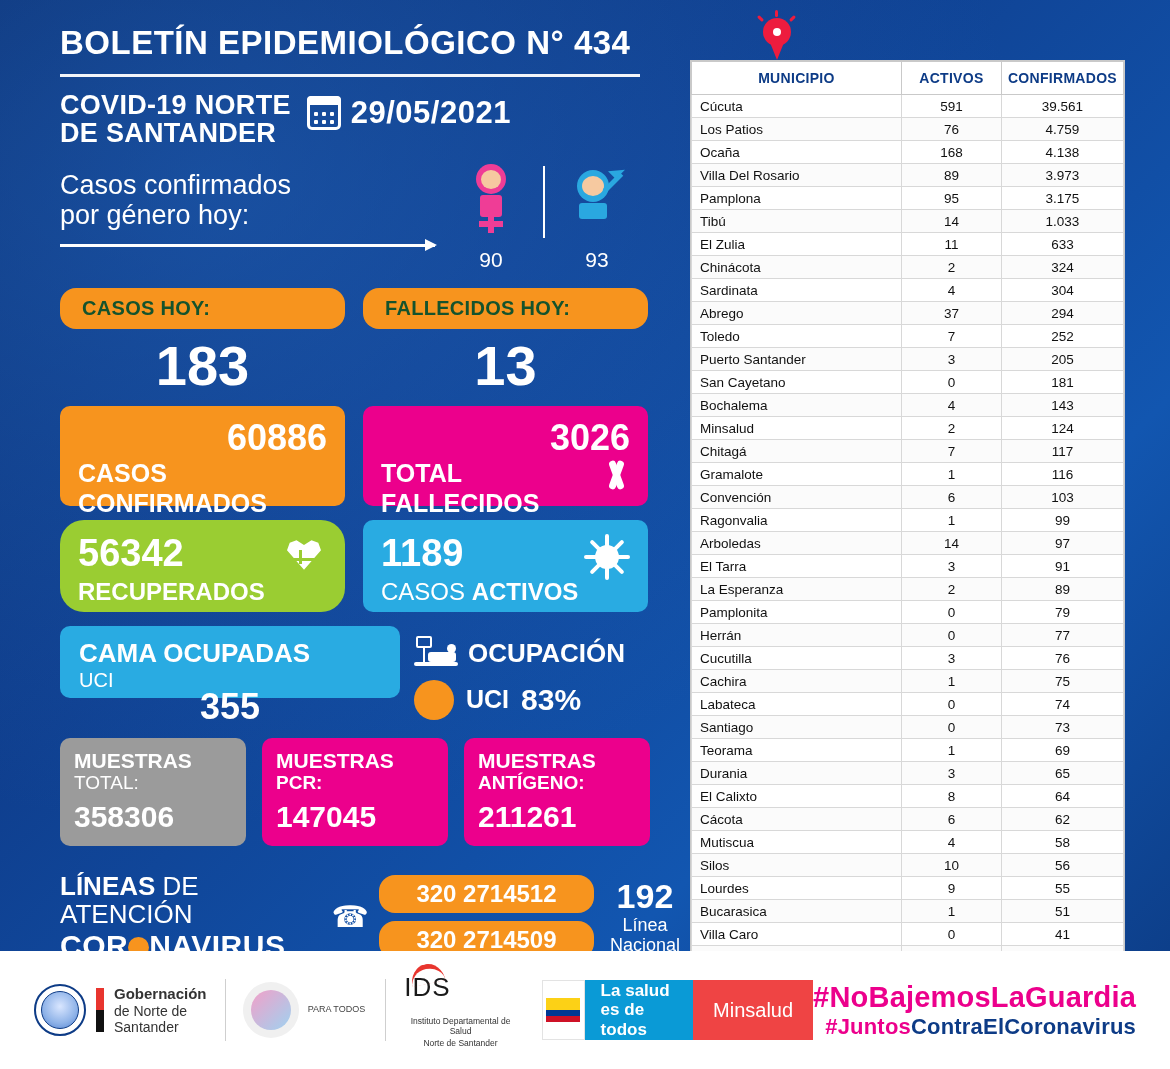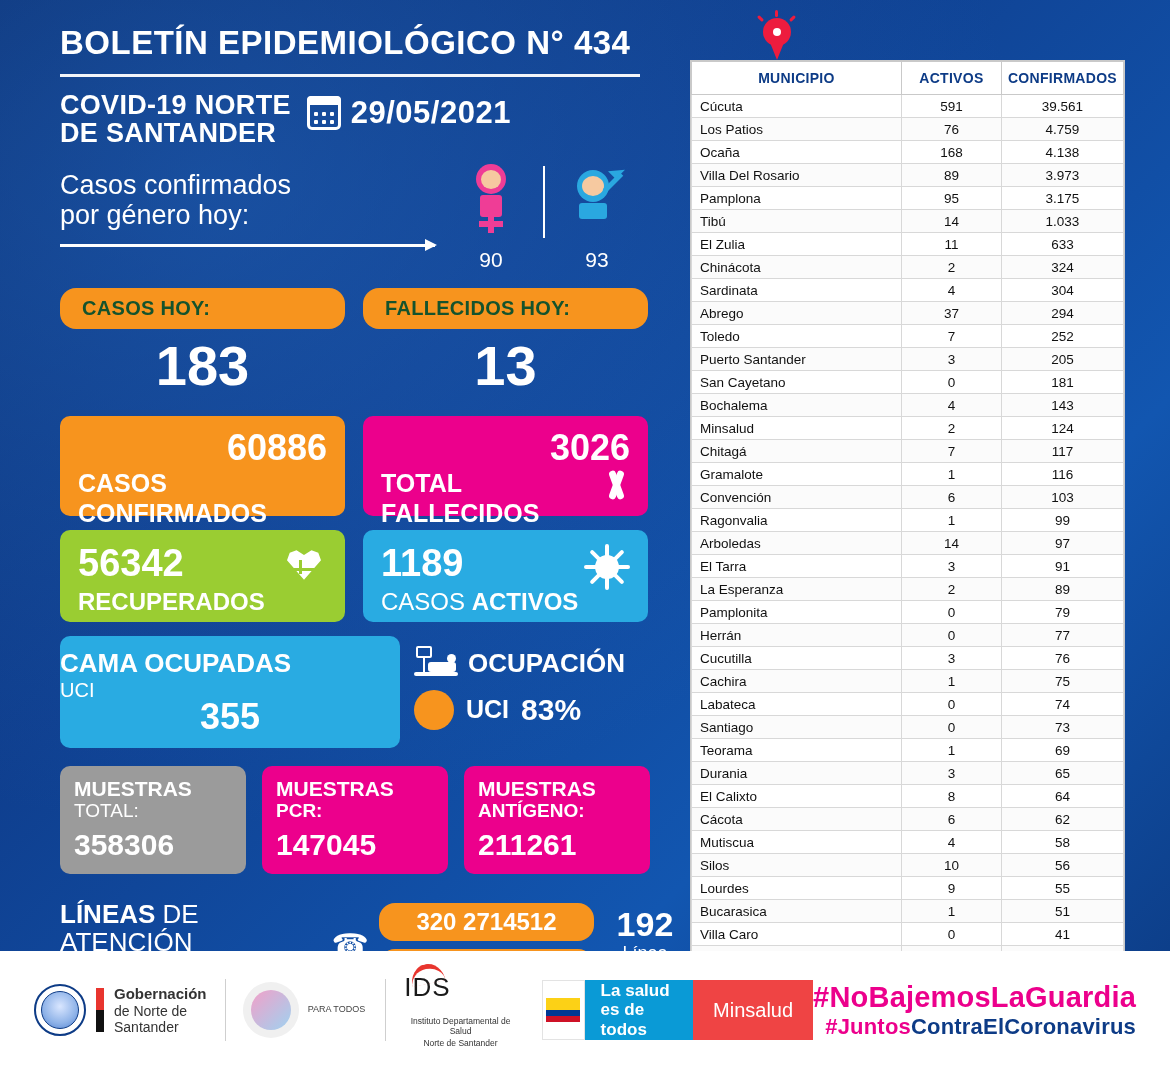--- a/index.html
+++ b/index.html
@@ -83,26 +83,26 @@
     background: #f7941e; color:#14532d; font-weight: bold; font-size: 20px;
     border-radius: 16px; padding: 9px 22px; letter-spacing: .3px;
   }
   .pill.w1 { width: 285px; }
   .pill.w2 { width: 285px; }
   .bignum-row { display:flex; gap: 18px; margin-top: 4px; }
   .bignum { color:#fff; font-weight:bold; font-size: 56px; text-align:center; }
   .bignum.w1 { width: 285px; }
   .bignum.w2 { width: 285px; }
 
-  .cards { margin-top: 18px; }
+  .cards { margin-top: 8px; }
   .crow { display:flex; gap: 18px; margin-bottom: 14px; }
   .card { border-radius: 10px; padding: 14px 18px; position: relative; }
   .card.orange { background:#f7941e; width: 285px; height: 100px;}
   .card.pink { background:#ec008c; width: 285px; height: 100px;}
-  .card.green { background:#9acd32; width: 285px; height: 92px;}
+  .card.green { background:#9acd32; width: 285px; height: 92px; border-radius: 24px;}
   .card.blue { background:#29abe2; width: 285px; height: 92px;}
   .card .top { color:#fff; font-weight:bold; font-size: 36px; text-align:right; line-height: 1; }
   .card .lab { color:#fff; font-size: 25px; font-weight:bold; line-height:1.05; margin-top:4px;}
   .card.green .big { color:#fff; font-weight:bold; font-size: 38px; line-height:1;}
   .card.green .lab2 { color:#fff; font-weight:bold; font-size:24px; margin-top:6px;}
   .card.blue .big { color:#fff; font-weight:bold; font-size: 38px; line-height:1;}
   .card.blue .lab2 { color:#fff; font-size:24px; margin-top:6px;}
   .card.blue .lab2 b { font-weight:bold; }
 
   .ribbon {
@@ -125,21 +125,21 @@
 
   .virus-ico { position:absolute; right:18px; top:14px; width:46px; height:46px; }
   .virus-ico .c { position:absolute; left:11px; top:11px; width:24px;height:24px;border-radius:50%;background:#fff;}
   .virus-ico .s { position:absolute; left:21px; top:0; width:4px;height:46px;background:#fff;border-radius:2px;}
   .virus-ico .s2 { transform: rotate(45deg); }
   .virus-ico .s3 { transform: rotate(90deg); }
   .virus-ico .s4 { transform: rotate(135deg); }
 
   .uci-row { display:flex; gap: 14px; margin-top: 2px; }
   .uci-card {
-    background:#29abe2; border-radius:10px; width: 340px; height: 112px; padding: 12px 0;
+    background:#29abe2; border-radius:10px; width: 340px; height: 72px; padding: 12px 19px;
   }
   .uci-card .t { color:#fff; font-weight:bold; font-size: 26px; }
   .uci-card .s { color:#fff; font-size: 20px; }
   .uci-card .n { color:#fff; font-weight:bold; font-size: 36px; text-align:center; margin-top:-6px;}
   .ocup { display:flex; align-items:center; gap: 10px; padding-top: 8px;}
   .bed-ico { width:44px; height:40px; position:relative; }
   .bed-ico .p { position:absolute; left:2px; top:2px; width:16px;height:12px;border:2px solid #fff; border-radius:2px;}
   .bed-ico .pole { position:absolute; left:9px; top:14px; width:2px;height:14px;background:#fff;}
   .bed-ico .base { position:absolute; left:0px; top:28px; width:44px;height:4px;background:#fff;border-radius:2px;}
   .bed-ico .body { position:absolute; left:14px; top:18px; width:28px;height:10px;background:#fff;border-radius:3px;}

